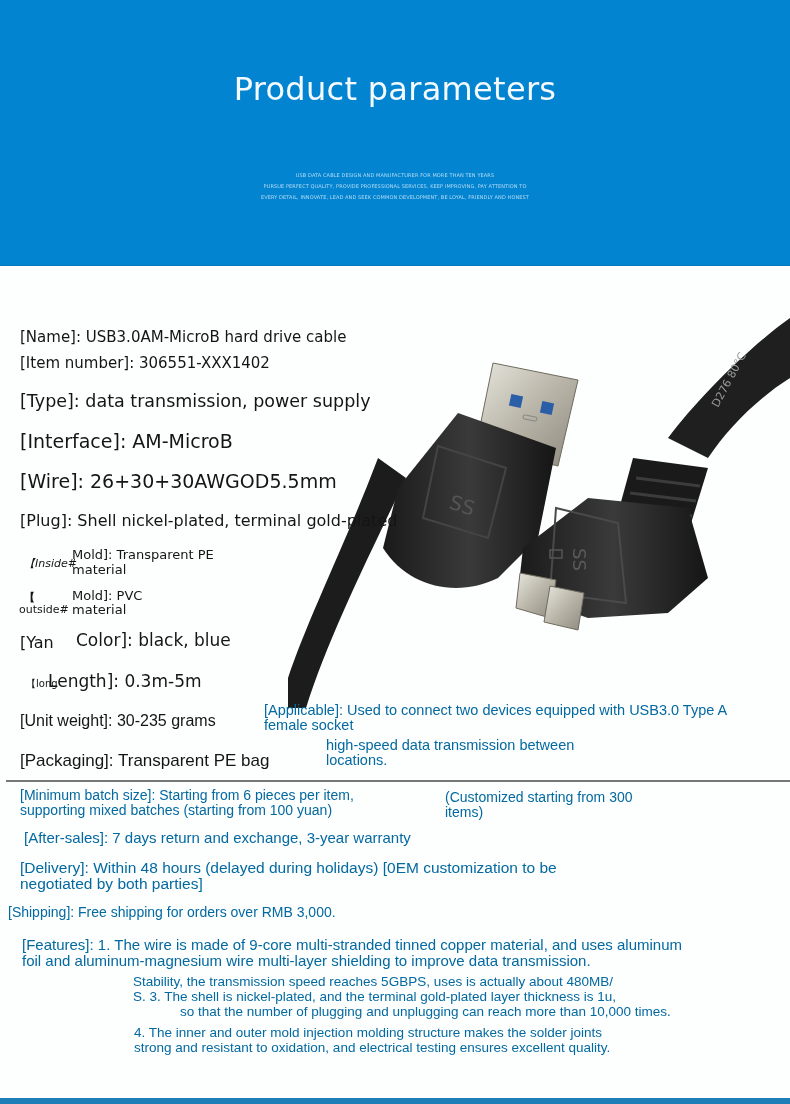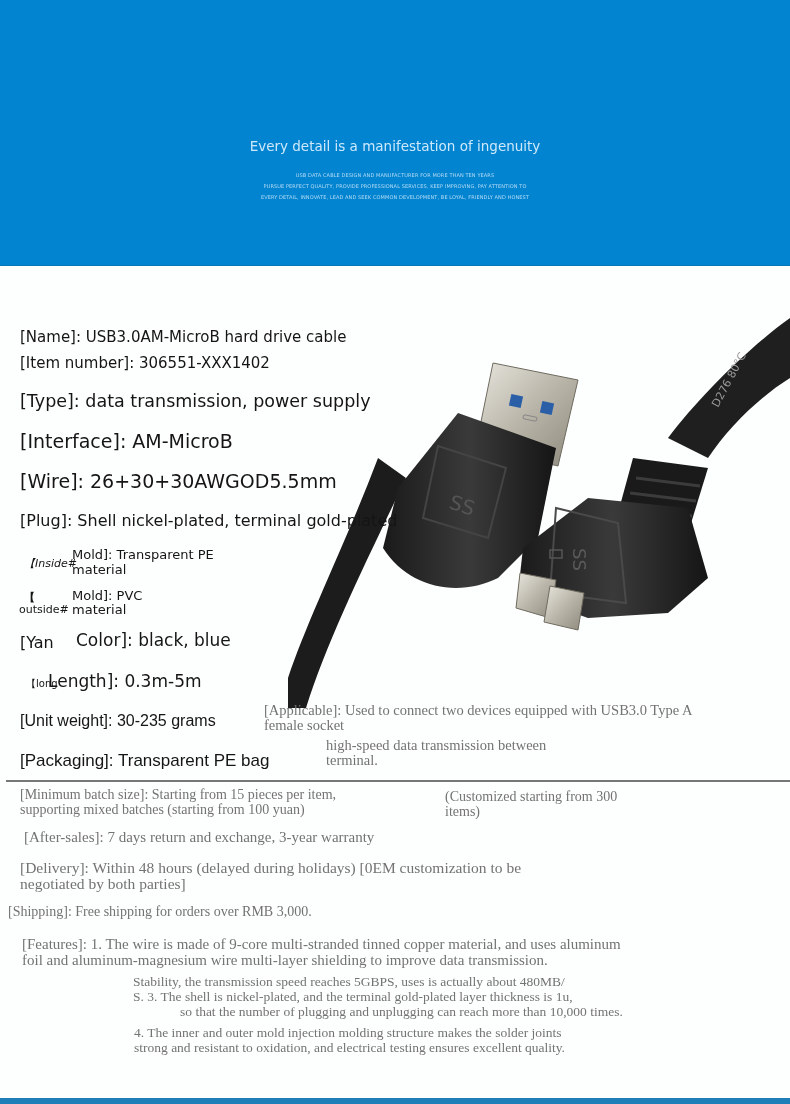--- a/index.html
+++ b/index.html
@@ -33,35 +33,35 @@
 
   .spec {
     position: absolute; left: 20px; white-space: nowrap;
     font-family: "DejaVu Sans", sans-serif; color: #151515;
   }
   .narrow {
     font-family: "Liberation Sans", sans-serif;
     transform-origin: left top;
   }
   .blk {
-    position: absolute; font-family: Liberation Serif, serif; color: #737373;
+    position: absolute; font-family: Liberation Sans, sans-serif; color: #0369a1;
     line-height: 1.05;
   }
   .divider {
     position: absolute; left: 6px; top: 780px; width: 784px; height: 2px; background: #777;
   }
   .footer-bar {
     position: absolute; left: 0; top: 1098px; width: 790px; height: 6px; background: #1d7eb8;
   }
 </style>
 </head>
 <body>
 
 <div class="header">
-  <div class="subtitle">Every detail is a manifestation of ingenuity</div>
+  <div class="title">Product parameters</div>
   <div class="tagline" style="top:172px">USB DATA CABLE DESIGN AND MANUFACTURER FOR MORE THAN TEN YEARS</div>
   <div class="tagline" style="top:183px">PURSUE PERFECT QUALITY, PROVIDE PROFESSIONAL SERVICES, KEEP IMPROVING, PAY ATTENTION TO</div>
   <div class="tagline" style="top:194px">EVERY DETAIL, INNOVATE, LEAD AND SEEK COMMON DEVELOPMENT, BE LOYAL, FRIENDLY AND HONEST</div>
 </div>
 
 <div class="photo">
   <svg width="502" height="390" viewBox="0 0 502 390">
     <defs>
       <linearGradient id="metal" x1="0" y1="0" x2="1" y2="1">
         <stop offset="0" stop-color="#e8e6df"></stop>
@@ -134,27 +134,27 @@
   <div class="spec" style="left:48px; top:671px; font-size:17px;">Length]: 0.3m-5m</div>
 </div>
 
 <div class="spec narrow" style="top:712px; font-size:16px;">[Unit weight]: 30-235 grams</div>
 <div class="spec narrow" style="top:751px; font-size:17px;">[Packaging]: Transparent PE bag</div>
 
 <div>
   <div class="blk" style="left:264px; top:703px; font-size:14.5px;">[Applicable]: Used to connect two devices equipped with USB3.0 Type A</div>
   <div class="blk" style="left:264px; top:718px; font-size:14.5px;">female socket</div>
   <div class="blk" style="left:326px; top:738px; font-size:14.5px;">high-speed data transmission between</div>
-  <div class="blk" style="left:326px; top:753px; font-size:14.5px;">terminal.</div>
+  <div class="blk" style="left:326px; top:753px; font-size:14.5px;">locations.</div>
 </div>
 
 <div class="divider"></div>
 
 <div>
-  <div class="blk" style="left:20px; top:788px; font-size:14px;">[Minimum batch size]: Starting from 15 pieces per item,</div>
+  <div class="blk" style="left:20px; top:788px; font-size:14px;">[Minimum batch size]: Starting from 6 pieces per item,</div>
   <div class="blk" style="left:20px; top:803px; font-size:14px;">supporting mixed batches (starting from 100 yuan)</div>
   <div class="blk" style="left:445px; top:790px; font-size:14px;">(Customized starting from 300</div>
   <div class="blk" style="left:445px; top:805px; font-size:14px;text-align:right;">items)</div>
 </div>
 
 <div class="blk" style="left:24px; top:830px; font-size:15px;">[After-sales]: 7 days return and exchange, 3-year warranty</div>
 
 <div>
   <div class="blk" style="left:20px; top:860px; font-size:15.5px;">[Delivery]: Within 48 hours (delayed during holidays) [0EM customization to be</div>
   <div class="blk" style="left:20px; top:876px; font-size:15.5px;">negotiated by both parties]</div>

